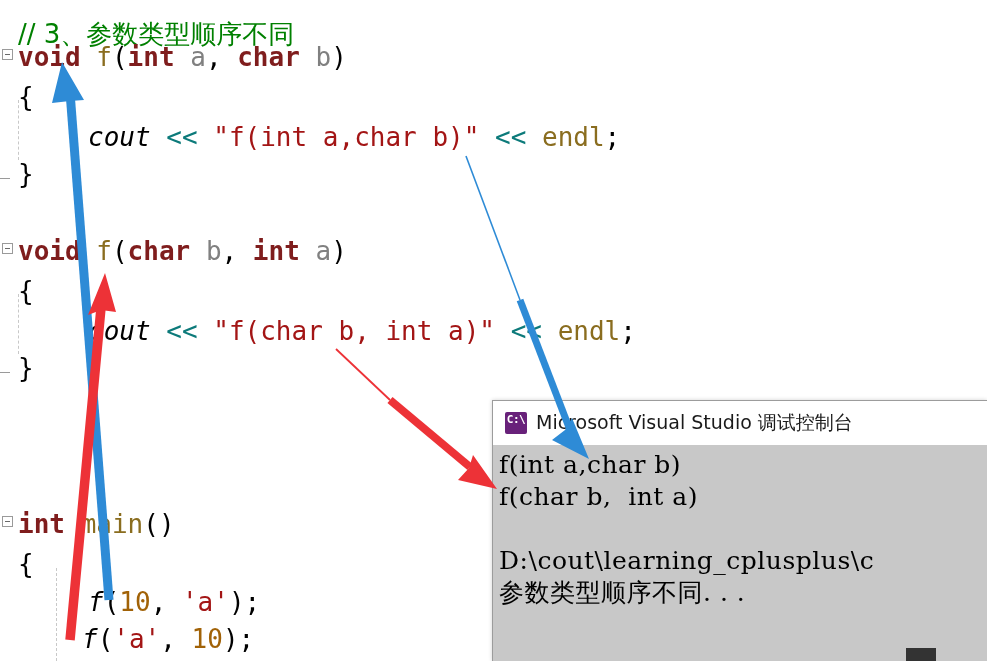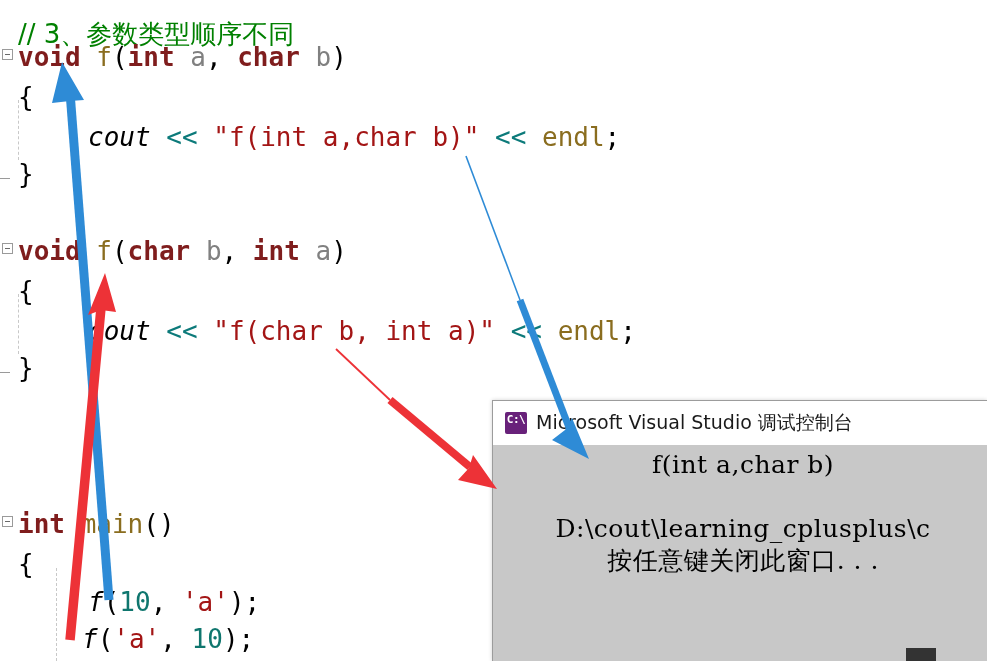--- a/index.html
+++ b/index.html
@@ -60,21 +60,21 @@
   }
 
   
   .t-comment  { color: #008000; }
   .t-keyword  { color: #7f1d1d; font-weight: bold; }
   .t-func     { color: #8a6d1f; }
   .t-ident    { color: #808080; }
   .t-string   { color: #a31515; }
   .t-op       { color: #0c7a7a; }
   .t-plain    { color: #000000; font-style: italic; }
-  .t-number   { color: #0f766e; }
+  .t-number   { color: #a16207; }
   .t-punct    { color: #000000; }
 
   .cjk { font-family: "DejaVu Sans", sans-serif; }
 
   
   #console-window {
     position: absolute;
     left: 492px;
     top: 400px;
     width: 495px;
@@ -127,21 +127,20 @@
     box-sizing: border-box;
     overflow: hidden;
   }
   .console-line {
     font-family: "DejaVu Serif", serif;
     font-size: 25px;
     line-height: 32px;
     color: #000000;
     white-space: pre;
     letter-spacing: 0.5px;
-    text-align: center;
   }
   .console-spacer { height: 32px; }
   #console-cursor {
     position: absolute;
     left: 413px;
     top: 203px;
     width: 30px;
     height: 16px;
     background: #333333;
   }
@@ -192,23 +191,24 @@
   <div id="console-window">
     <div id="console-titlebar">
       <div id="console-icon">
         <span class="glyph">C:\</span>
       </div>
       <div id="console-title-text">Microsoft Visual Studio 调试控制台</div>
     </div>
     <div id="console-body">
       <div id="console-lines">
           <div class="console-line">f(int a,char b)</div>
+          <div class="console-line">f(char b,  int a)</div>
           <div class="console-spacer"></div>
           <div class="console-line">D:\cout\learning_cplusplus\c</div>
-          <div class="console-line">按任意键关闭此窗口. . .</div>
+          <div class="console-line">参数类型顺序不同. . .</div>
         </div>
       <div id="console-cursor"></div>
     </div>
   </div>
 
   <svg id="arrow-layer" viewBox="0 0 987 661" xmlns="http://www.w3.org/2000/svg">
 
     <g>
       <path d="M 109 600 L 70 92" stroke="#2E8BD6" stroke-width="9" fill="none" stroke-linecap="butt"></path>
       <path d="M 62 62 L 84 100 L 70 101 L 52 103 Z" fill="#2E8BD6"></path>

